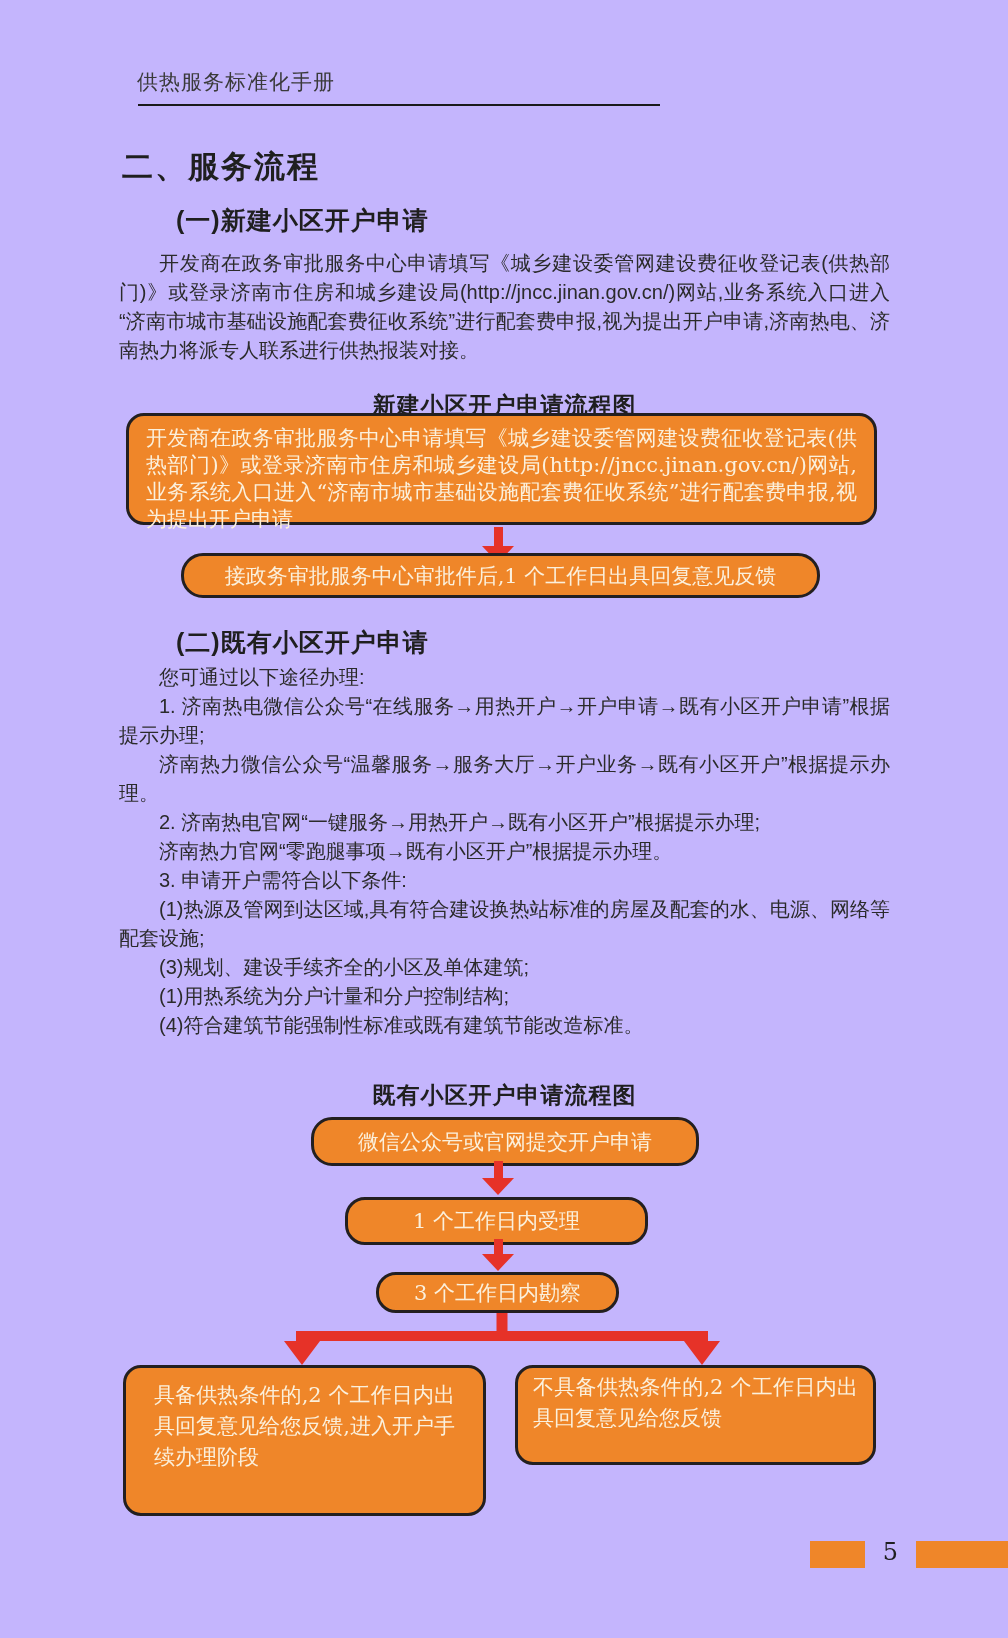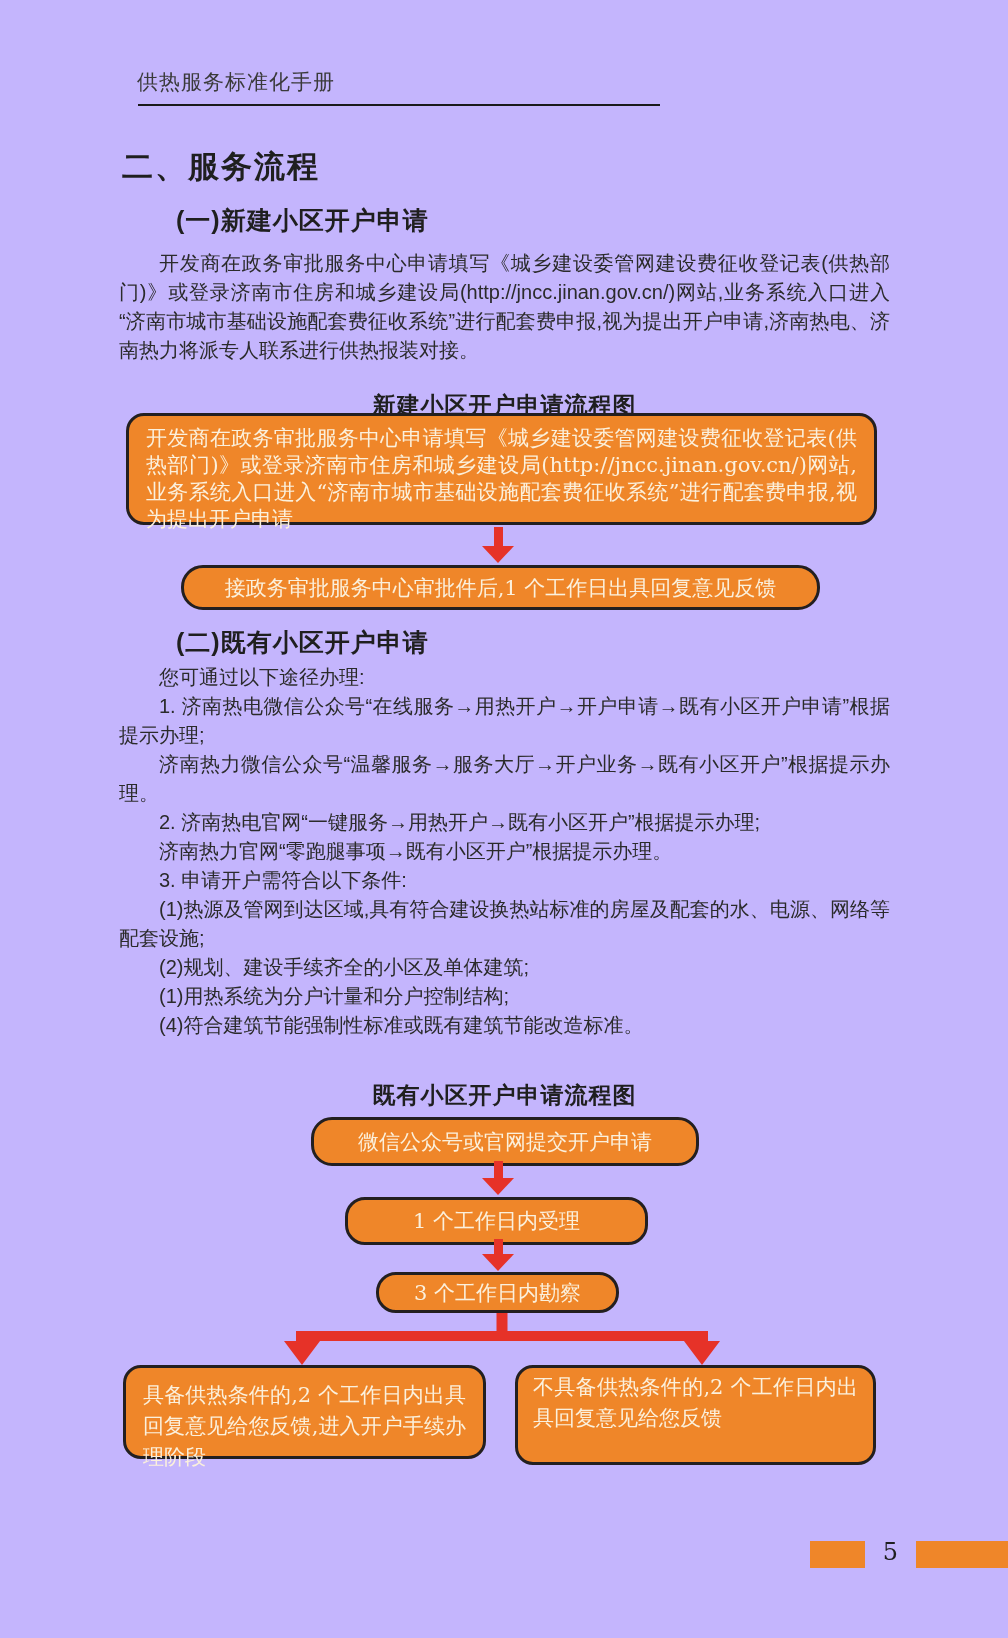--- a/index.html
+++ b/index.html
@@ -40,30 +40,30 @@
   .fc-title{position:absolute;left:119px;width:771px;text-align:center;font-size:23px;font-weight:700;color:#1f1f1f;letter-spacing:1px;margin-top:14px;}
   .fc1-title{top:376px;}
   .fc2-title{top:1066px;}
 
   .box{
     position:absolute;background:var(--orange);border:3px solid var(--ink);
     color:var(--box-text);font-family:"DejaVu Serif",serif;font-size:21px;
   }
   .box-a{left:126px;top:413px;width:751px;height:112px;border-radius:18px;
          padding:9px 17px;line-height:27px;text-align:justify;}
-  .box-b{left:181px;top:565px;width:639px;height:45px;border-radius:22px;
+  .box-b{left:181px;top:553px;width:639px;height:45px;border-radius:22px;
          display:flex;align-items:center;justify-content:center;text-align:center;}
   .box-c{left:311px;top:1117px;width:388px;height:49px;border-radius:21px;
          display:flex;align-items:center;justify-content:center;}
   .box-d{left:345px;top:1197px;width:303px;height:48px;border-radius:20px;
          display:flex;align-items:center;justify-content:center;}
   .box-e{left:376px;top:1272px;width:243px;height:41px;border-radius:20px;
          display:flex;align-items:center;justify-content:center;}
-  .box-left{left:123px;top:1365px;width:363px;height:94px;border-radius:18px;
-         padding:12px 17px;line-height:31px;text-align:justify;}
+  .box-left{left:123px;top:1365px;width:363px;height:151px;border-radius:18px;
+         padding:12px 28px;line-height:31px;text-align:justify;}
   .box-right{left:515px;top:1365px;width:361px;height:100px;border-radius:18px;
          padding:4px 15px;line-height:31px;text-align:justify;}
 
   
   .down-arrow{position:absolute;left:482px;width:32px;}
   .down-arrow .shaft{margin:0 auto;width:9px;background:var(--red);}
   .down-arrow .head{margin:0 auto;width:0;height:0;
     border-left:16px solid transparent;border-right:16px solid transparent;
     border-top:17px solid var(--red);}
   .arrow-1{top:527px;}  .arrow-1 .shaft{height:19px;}
@@ -109,21 +109,21 @@
   <div class="sec-heading sec2-heading">(二)既有小区开户申请</div>
 
   <div class="body-col2">
     <p>您可通过以下途径办理:</p>
     <p>1. 济南热电微信公众号“在线服务→用热开户→开户申请→既有小区开户申请”根据提示办理;</p>
     <p>济南热力微信公众号“温馨服务→服务大厅→开户业务→既有小区开户”根据提示办理。</p>
     <p>2. 济南热电官网“一键服务→用热开户→既有小区开户”根据提示办理;</p>
     <p>济南热力官网“零跑腿事项→既有小区开户”根据提示办理。</p>
     <p>3. 申请开户需符合以下条件:</p>
     <p>(1)热源及管网到达区域,具有符合建设换热站标准的房屋及配套的水、电源、网络等配套设施;</p>
-    <p>(2)规划、建设手续齐全的小区及单体建筑;</p>
+    <p>(3)规划、建设手续齐全的小区及单体建筑;</p>
     <p>(1)用热系统为分户计量和分户控制结构;</p>
     <p>(4)符合建筑节能强制性标准或既有建筑节能改造标准。</p>
   </div>
 
   <div class="fc-title fc2-title">既有小区开户申请流程图</div>
 
   <div class="box box-c">微信公众号或官网提交开户申请</div>
 
   <div class="down-arrow arrow-2">
     <div class="shaft"></div>

